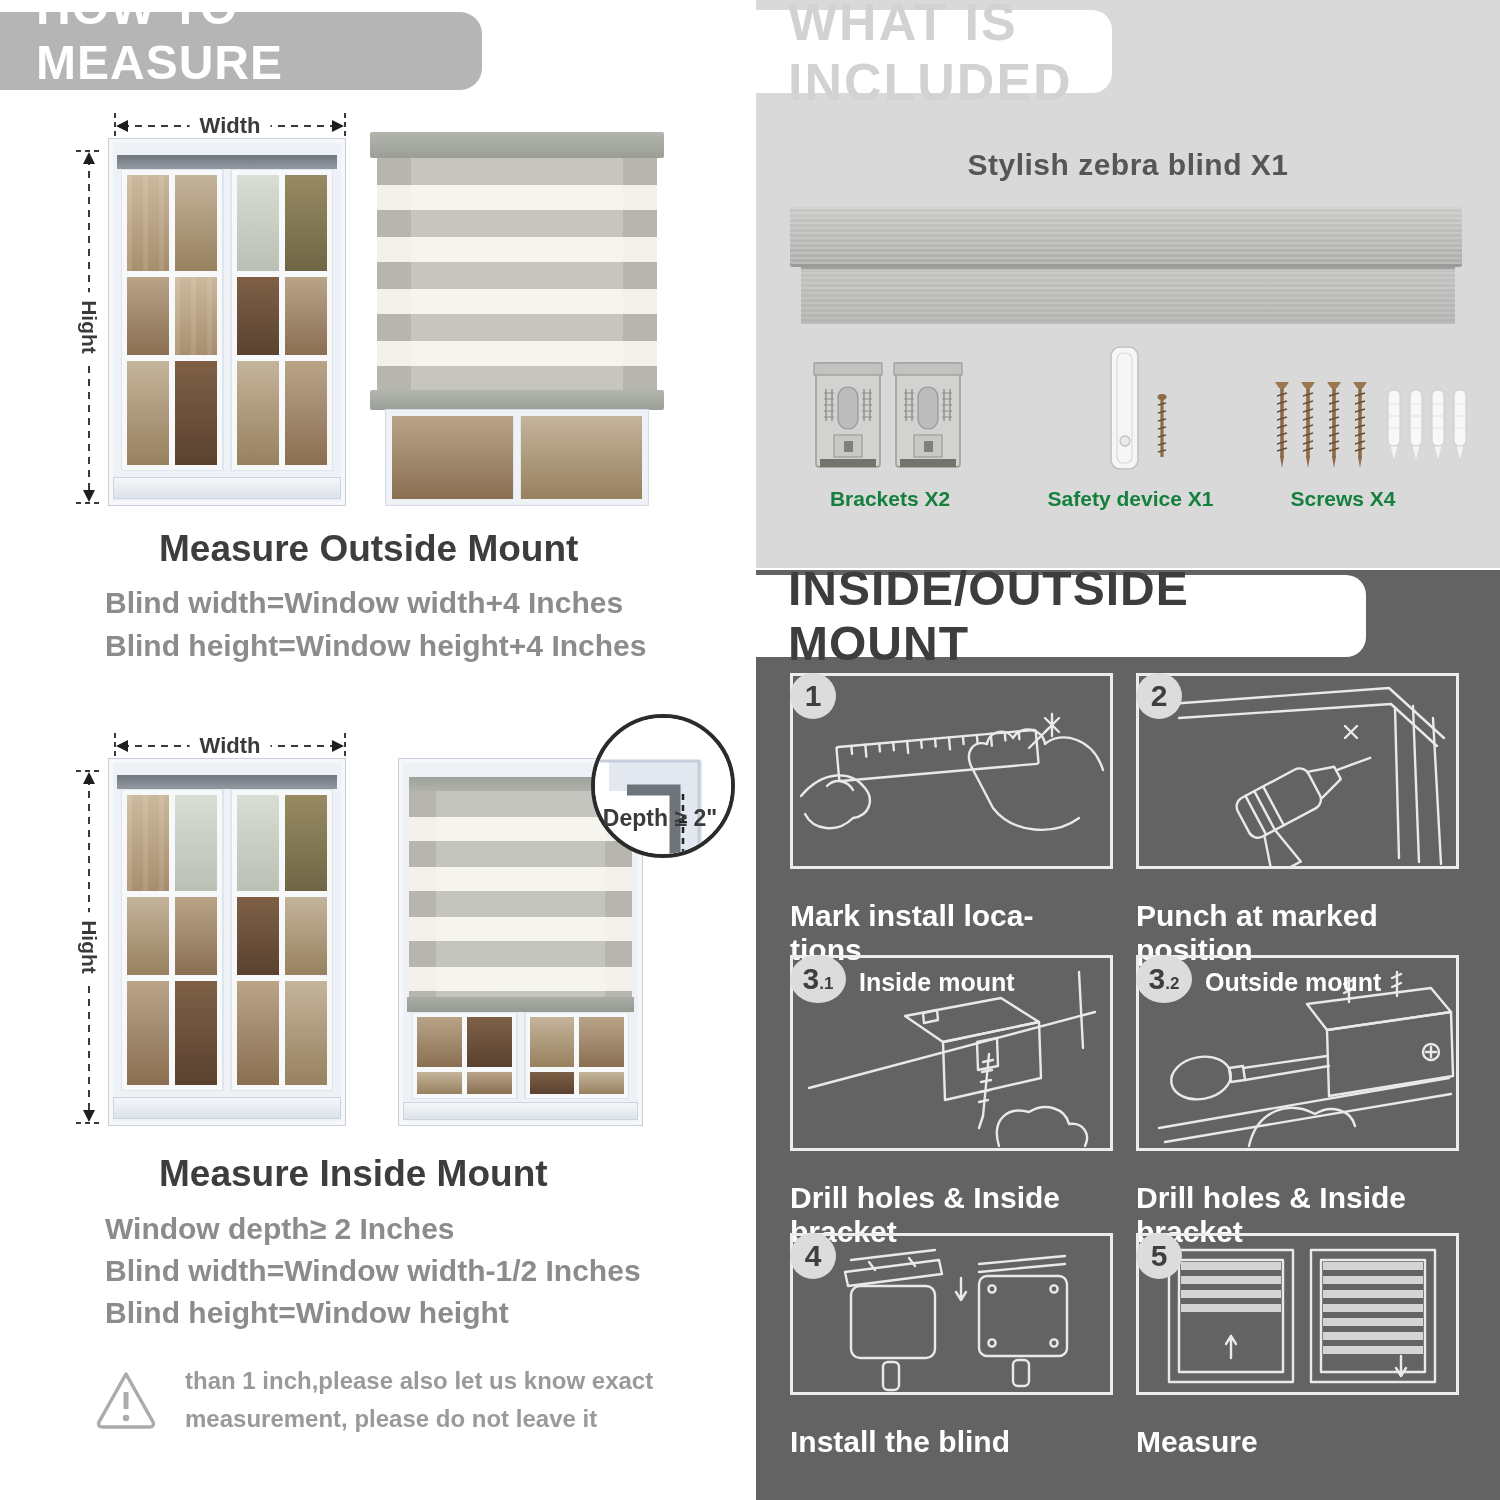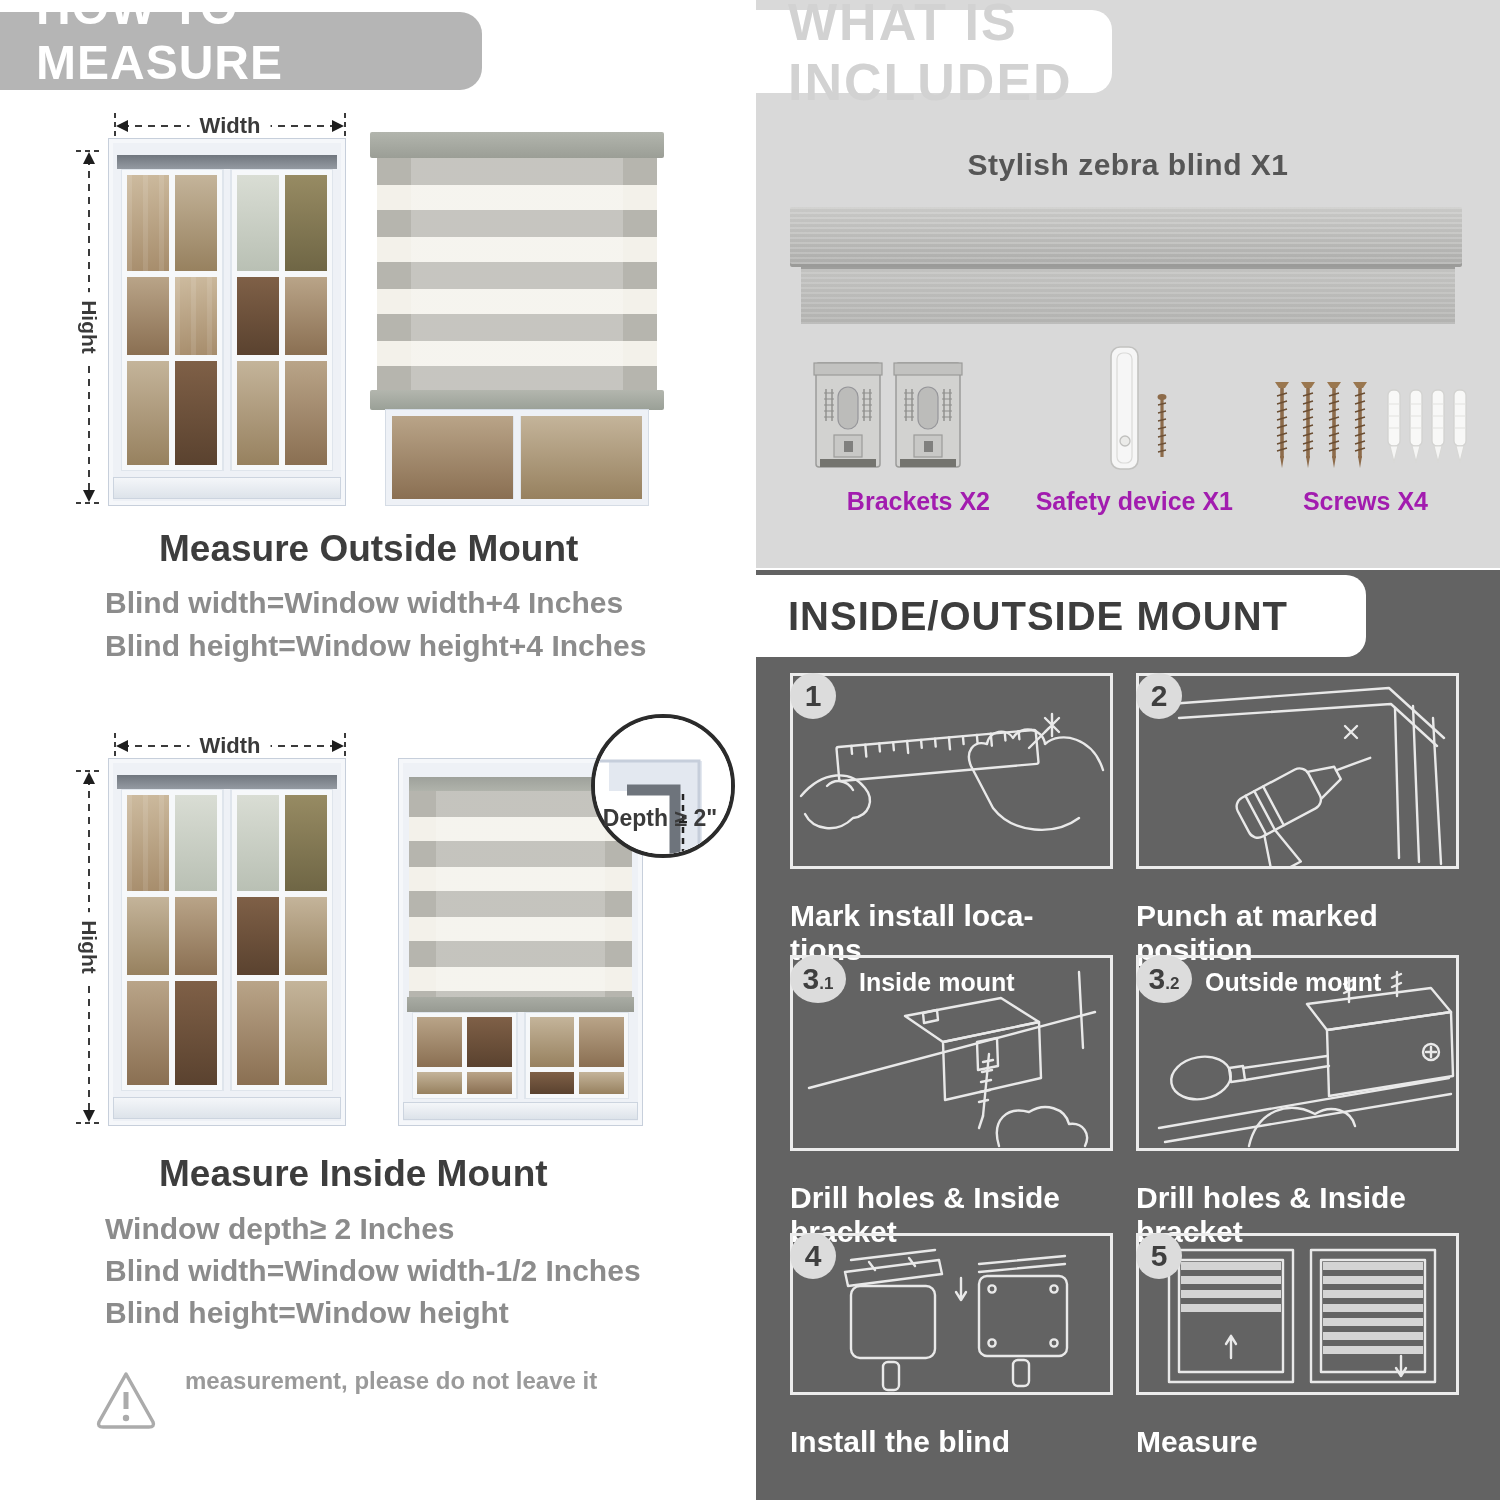--- a/index.html
+++ b/index.html
@@ -13,21 +13,21 @@
 #canvas{position:absolute;left:0;top:0;width:1500px;height:1500px;background:#fff;}
 .abs{position:absolute;}
 
 
 .h1-box{position:absolute;left:0;border-radius:0 22px 22px 0;display:flex;align-items:center;}
 .h1-gray{top:12px;width:482px;height:78px;background:var(--header-gray);align-items:flex-end;}
 .h1-gray span{color:#fff;font-weight:bold;font-size:48px;letter-spacing:1px;padding-left:36px;}
 .h1-wii{left:756px;top:10px;width:356px;height:83px;background:#fff;border-radius:0 20px 20px 0;}
 .h1-wii span{color:var(--wii-text);font-weight:bold;font-size:52px;letter-spacing:2px;padding-left:32px;}
 .h1-iom{left:756px;top:575px;width:610px;height:82px;background:#fff;border-radius:0 20px 20px 0;}
-.h1-iom span{color:var(--heading);font-weight:bold;font-size:40px;letter-spacing:1px;padding-left:32px;}
+.h1-iom span{color:var(--heading);font-weight:bold;font-size:48px;letter-spacing:1px;padding-left:32px;}
 
 
 .sec-title{position:absolute;left:112px;color:var(--heading);font-weight:bold;font-size:37px;margin-left:47px;}
 .sec-line{position:absolute;left:105px;color:var(--body-text);font-weight:bold;font-size:30px;}
 
 
 .dim-h{position:absolute;height:26px;}
 .dim-h svg{position:absolute;inset:0;}
 .dim-label{position:absolute;left:50%;top:50%;transform:translate(-50%,-50%);
   background:#fff;padding:0 10px;color:#3a3a3a;font-weight:bold;font-size:22px;}
@@ -97,21 +97,21 @@
 .panel-light{position:absolute;left:756px;top:0;width:744px;height:568px;background:var(--panel-light);}
 .panel-dark{position:absolute;left:756px;top:570px;width:744px;height:930px;background:var(--panel-dark);}
 .product-title{position:absolute;left:756px;top:148px;width:744px;text-align:center;
   color:#565656;font-weight:bold;font-size:30px;letter-spacing:.5px;}
 .bar-top{position:absolute;left:790px;top:207px;width:672px;height:60px;border-radius:2px;
   background:repeating-linear-gradient(180deg,rgba(255,255,255,.18) 0 2px,rgba(0,0,0,0) 2px 5px),
   linear-gradient(#c9c9c7,#acacaa);box-shadow:inset 0 -3px 0 #9b9b99;}
 .bar-bottom{position:absolute;left:801px;top:267px;width:654px;height:57px;
   background:repeating-linear-gradient(180deg,rgba(255,255,255,.15) 0 2px,rgba(0,0,0,0) 2px 5px),
   linear-gradient(#c3c3c1,#b2b2b0);box-shadow:inset 0 2px 0 #9e9e9c;}
-.item-label{position:absolute;text-align:right;color:#a21caf;font-weight:bold;font-size:25px;}
+.item-label{position:absolute;text-align:center;color:#15803d;font-weight:bold;font-size:21px;}
 
 
 .step{position:absolute;width:323px;}
 .step-frame{position:relative;width:323px;height:196px;border:3px solid #ececec;}
 .step-frame.short{height:162px;}
 .badge{position:absolute;left:-3px;top:-3px;width:46px;height:46px;border-radius:50%;
   background:#dcdcdc;color:#3f3f3f;font-weight:bold;font-size:30px;
   display:flex;align-items:center;justify-content:center;}
 .badge.wide{width:56px;height:48px;border-radius:50%;}
 .badge-sub{font-size:17px;margin-top:10px;}
@@ -282,20 +282,21 @@
   <div class="sec-line" style="top:1212px;">Window depth≥ 2 Inches</div>
   <div class="sec-line" style="top:1254px;">Blind width=Window width-1/2 Inches</div>
   <div class="sec-line" style="top:1296px;">Blind height=Window height</div>
 
   <svg class="abs" style="left:94px;top:1368px;" width="64" height="68" viewBox="0 0 64 68">
     <path d="M32,6 L59,54 Q61,59 55,59 L9,59 Q3,59 5,54 Z" stroke="#ababab" stroke-width="3.5" fill="none" stroke-linejoin="round"></path>
     <line x1="32" y1="24" x2="32" y2="41" stroke="#ababab" stroke-width="5"></line>
     <circle cx="32" cy="50" r="3.2" fill="#ababab"></circle>
   </svg>
   <div class="warn-text" style="left:185px;top:1362px;">
+    <div>than 1 inch,please also let us know exact</div>
     <div>measurement, please do not leave it</div>
   </div>
 
   <div class="panel-light"></div>
 
   <div class="h1-box h1-wii">
     <span>WHAT IS INCLUDED</span>
   </div>
 
   <div class="product-title">Stylish zebra blind X1</div>

